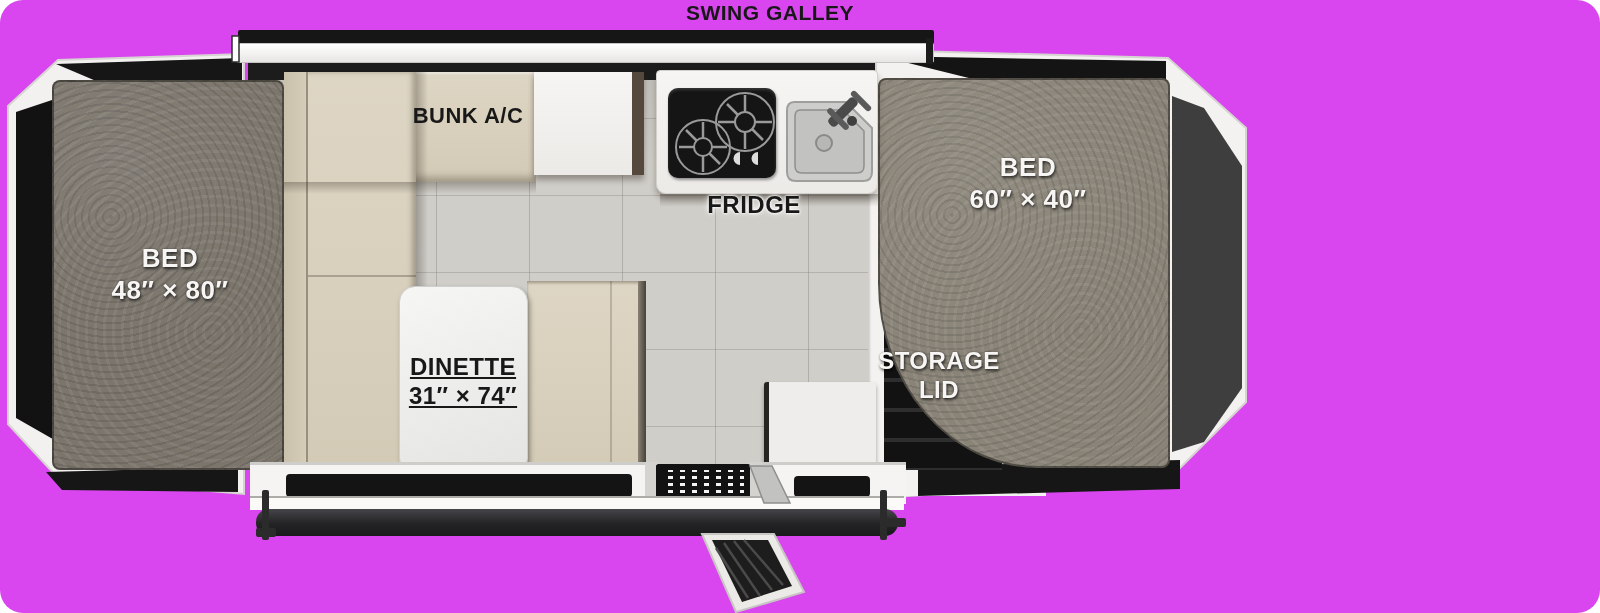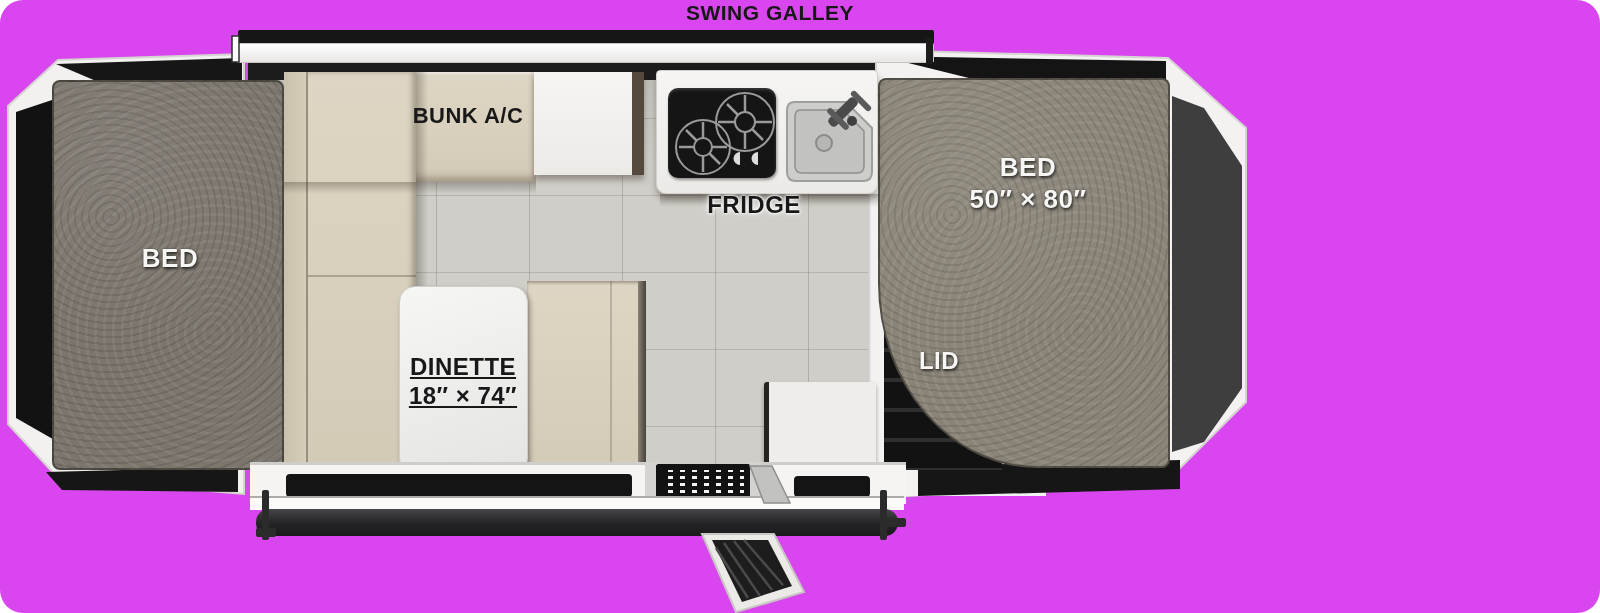--- a/index.html
+++ b/index.html
@@ -237,30 +237,32 @@
   <div class="abs lbl" style="left:620px;top:0px;width:300px;font-size:21px;">SWING GALLEY</div>
 
   <div class="abs lbl" style="left:368px;top:103px;width:200px;font-size:22px;">
     <div>BUNK A/C</div>
   </div>
 
   <div class="abs lbl glow" style="left:674px;top:190px;width:160px;font-size:24px;">FRIDGE</div>
 
   <div class="abs lbl white" style="left:70px;top:243px;width:200px;font-size:26px;">
     <div>BED</div>
+    <div>48″ × 80″</div>
   </div>
 
   <div class="abs lbl white" style="left:928px;top:152px;width:200px;font-size:26px;">
     <div>BED</div>
-    <div>50″ × 80″</div>
+    <div>60″ × 40″</div>
   </div>
 
   <div class="abs lbl" style="left:383px;top:352px;width:160px;font-size:24px;text-decoration:underline;">
     <div>DINETTE</div>
-    <div>18″ × 74″</div>
+    <div>31″ × 74″</div>
   </div>
 
   <div class="abs lbl white" style="left:858px;top:346px;width:162px;font-size:24px;">
+    <div>STORAGE</div>
     <div>LID</div>
   </div>
 
 
 </div>
 
 </body></html>

